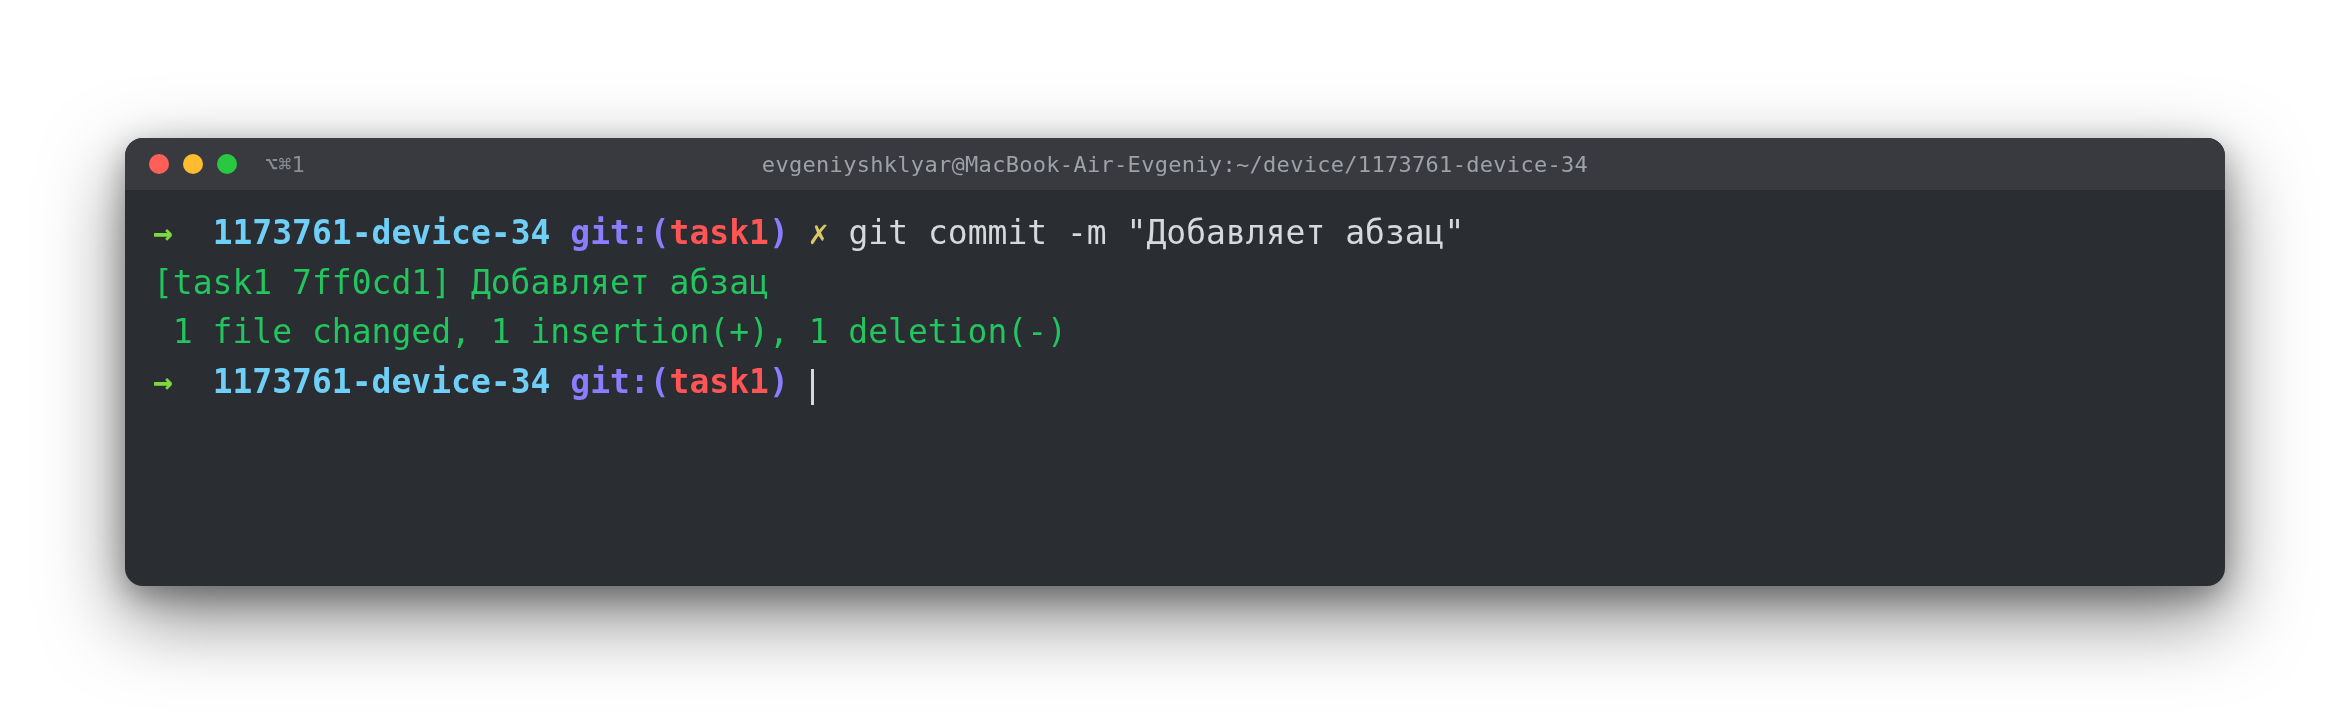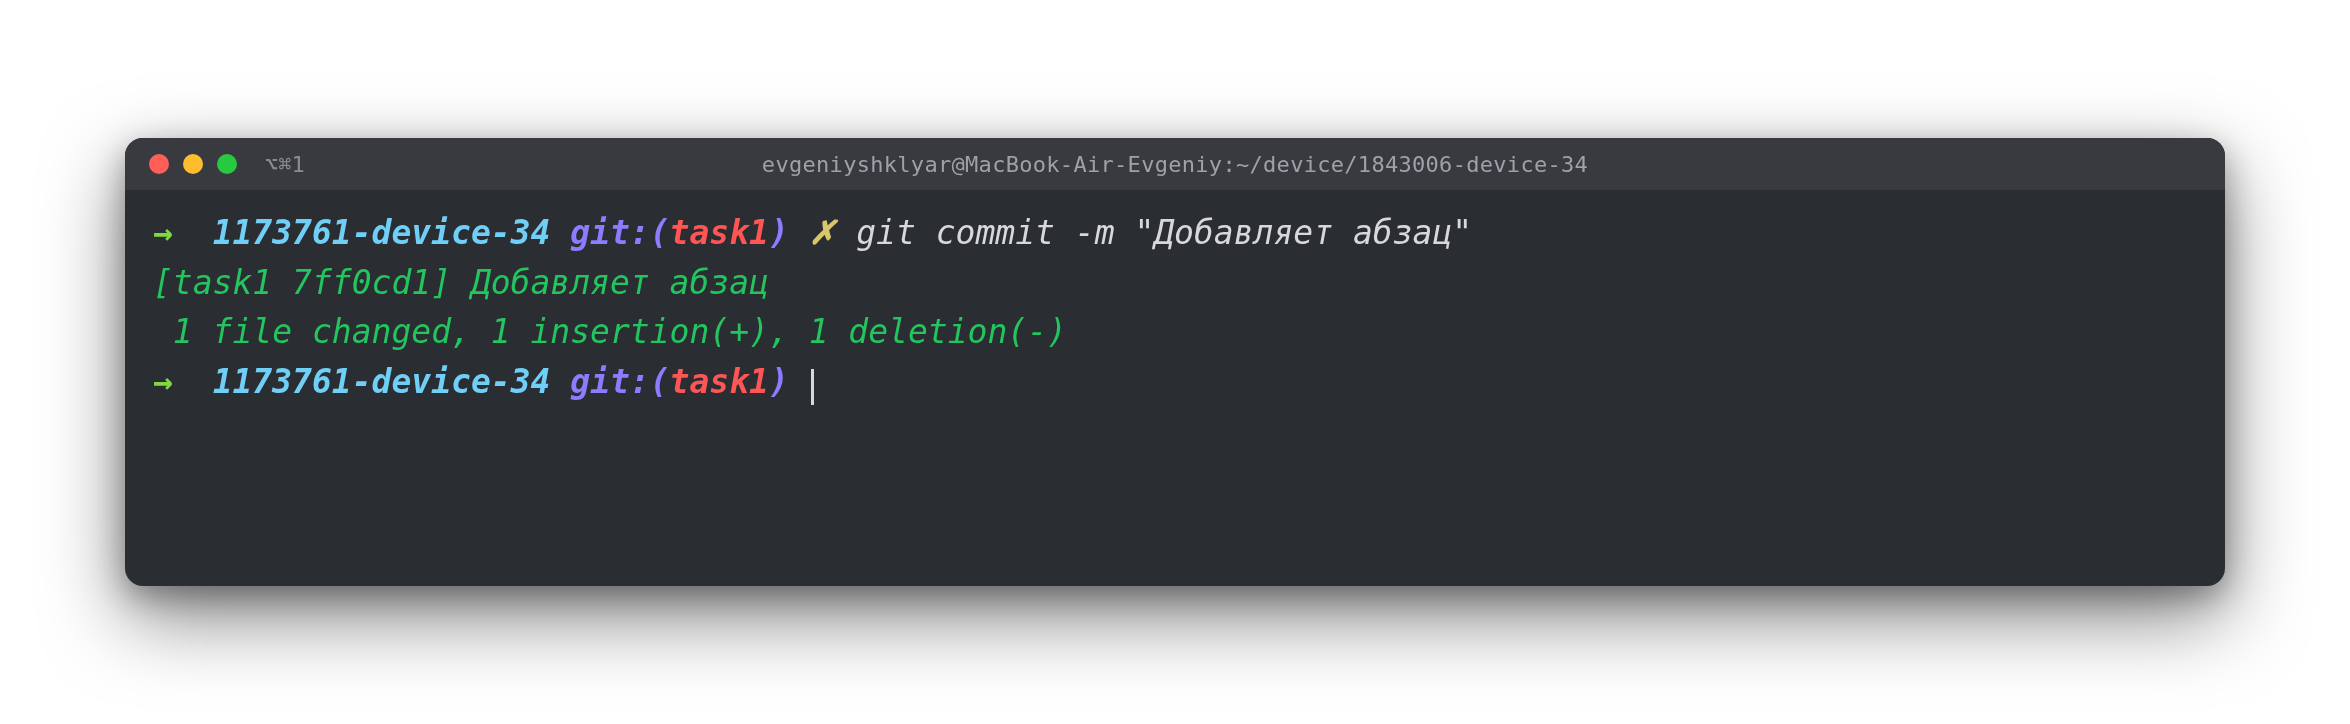--- a/index.html
+++ b/index.html
@@ -66,21 +66,20 @@
       font-weight: 500;
       letter-spacing: 0.3px;
     }
     
     .terminal-body {
       padding: 18px 28px 180px 28px;
       font-size: 33px;
       line-height: 1.5;
       white-space: pre;
       color: #d6d8da;
-      font-style: italic;
     }
     
     .arrow { color: #7fd93e; font-weight: bold; }
     .cwd { color: #6fcff6; font-weight: bold; }
     .git-label { color: #8b7dff; font-weight: bold; }
     .branch { color: #ff5555; font-weight: bold; }
     .dirty { color: #d9c668; font-weight: bold; }
     .cmd { color: #d6d8da; }
     .output { color: #22c55e; }
     
@@ -103,17 +102,17 @@
 <body>
 
 <div class="terminal-window">
   <div class="titlebar">
     <div class="traffic-lights">
       <div class="traffic-light red"></div>
       <div class="traffic-light yellow"></div>
       <div class="traffic-light green"></div>
     </div>
     <span class="tab-label">⌥⌘1</span>
-    <span class="title">evgeniyshklyar@MacBook-Air-Evgeniy:~/device/1843006-device-34</span>
+    <span class="title">evgeniyshklyar@MacBook-Air-Evgeniy:~/device/1173761-device-34</span>
   </div>
 
   <div class="terminal-body"><span class="line"><span class="arrow">→</span>  <span class="cwd">1173761-device-34</span> <span class="git-label">git:(</span><span class="branch">task1</span><span class="git-label">)</span> <span class="dirty">✗</span> <span class="cmd">git commit -m "Добавляет абзац"</span></span><span class="line output">[task1 7ff0cd1] Добавляет абзац</span><span class="line output"> 1 file changed, 1 insertion(+), 1 deletion(-)</span><span class="line"><span class="arrow">→</span>  <span class="cwd">1173761-device-34</span> <span class="git-label">git:(</span><span class="branch">task1</span><span class="git-label">)</span> <span class="cursor"></span></span></div>
 </div>
 
 </body></html>

